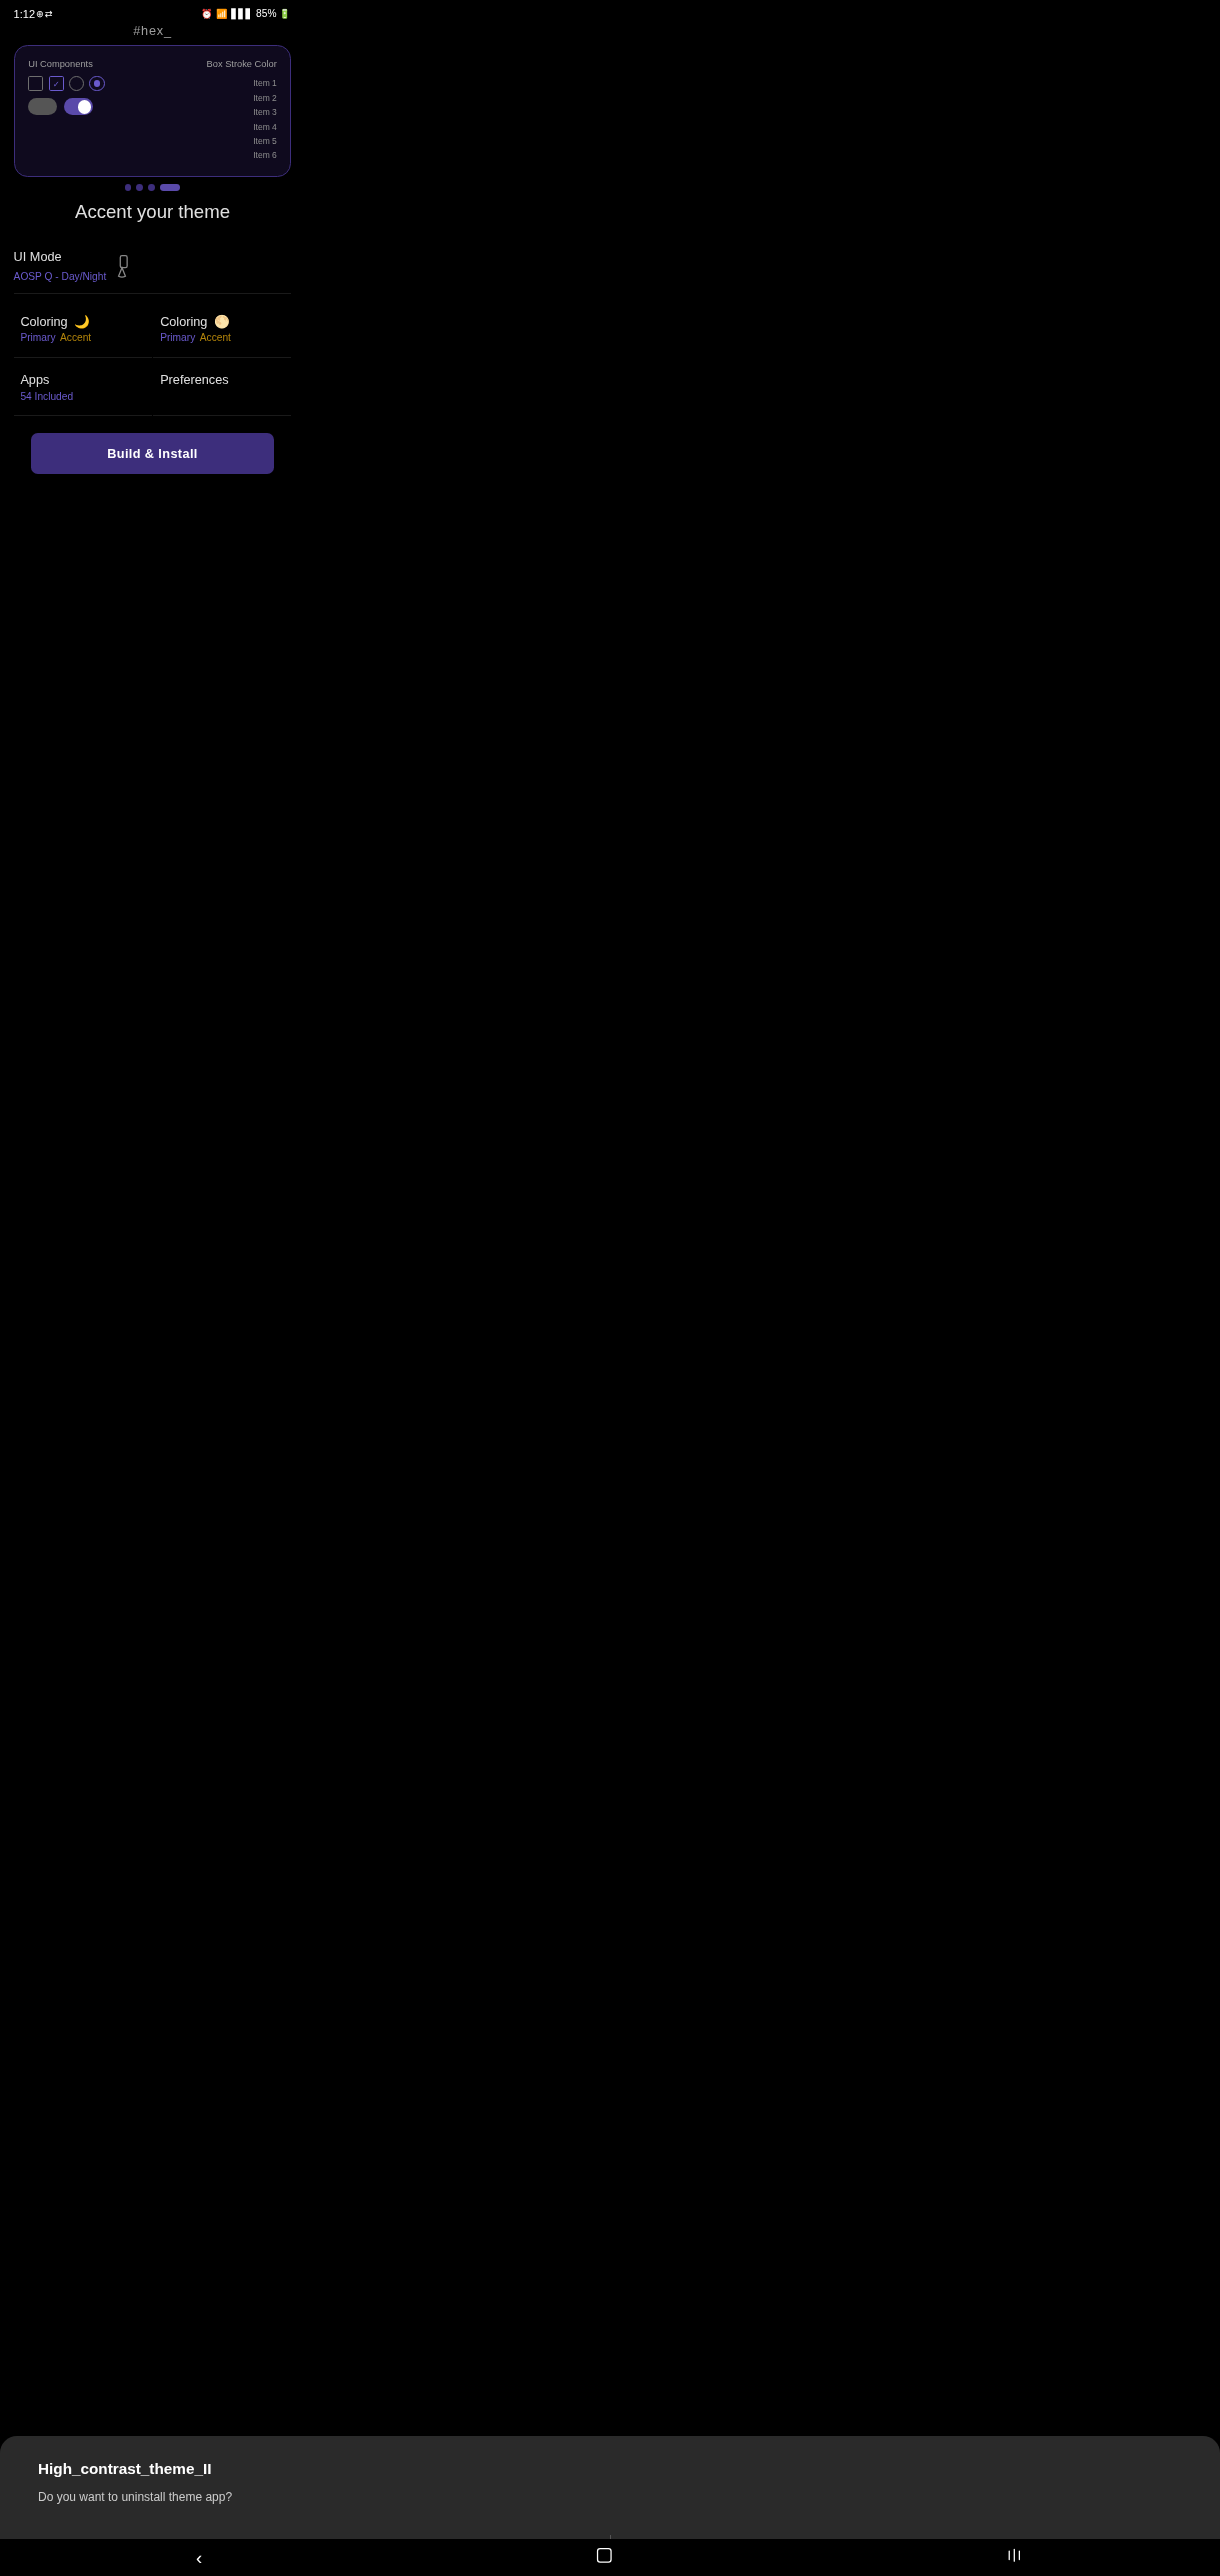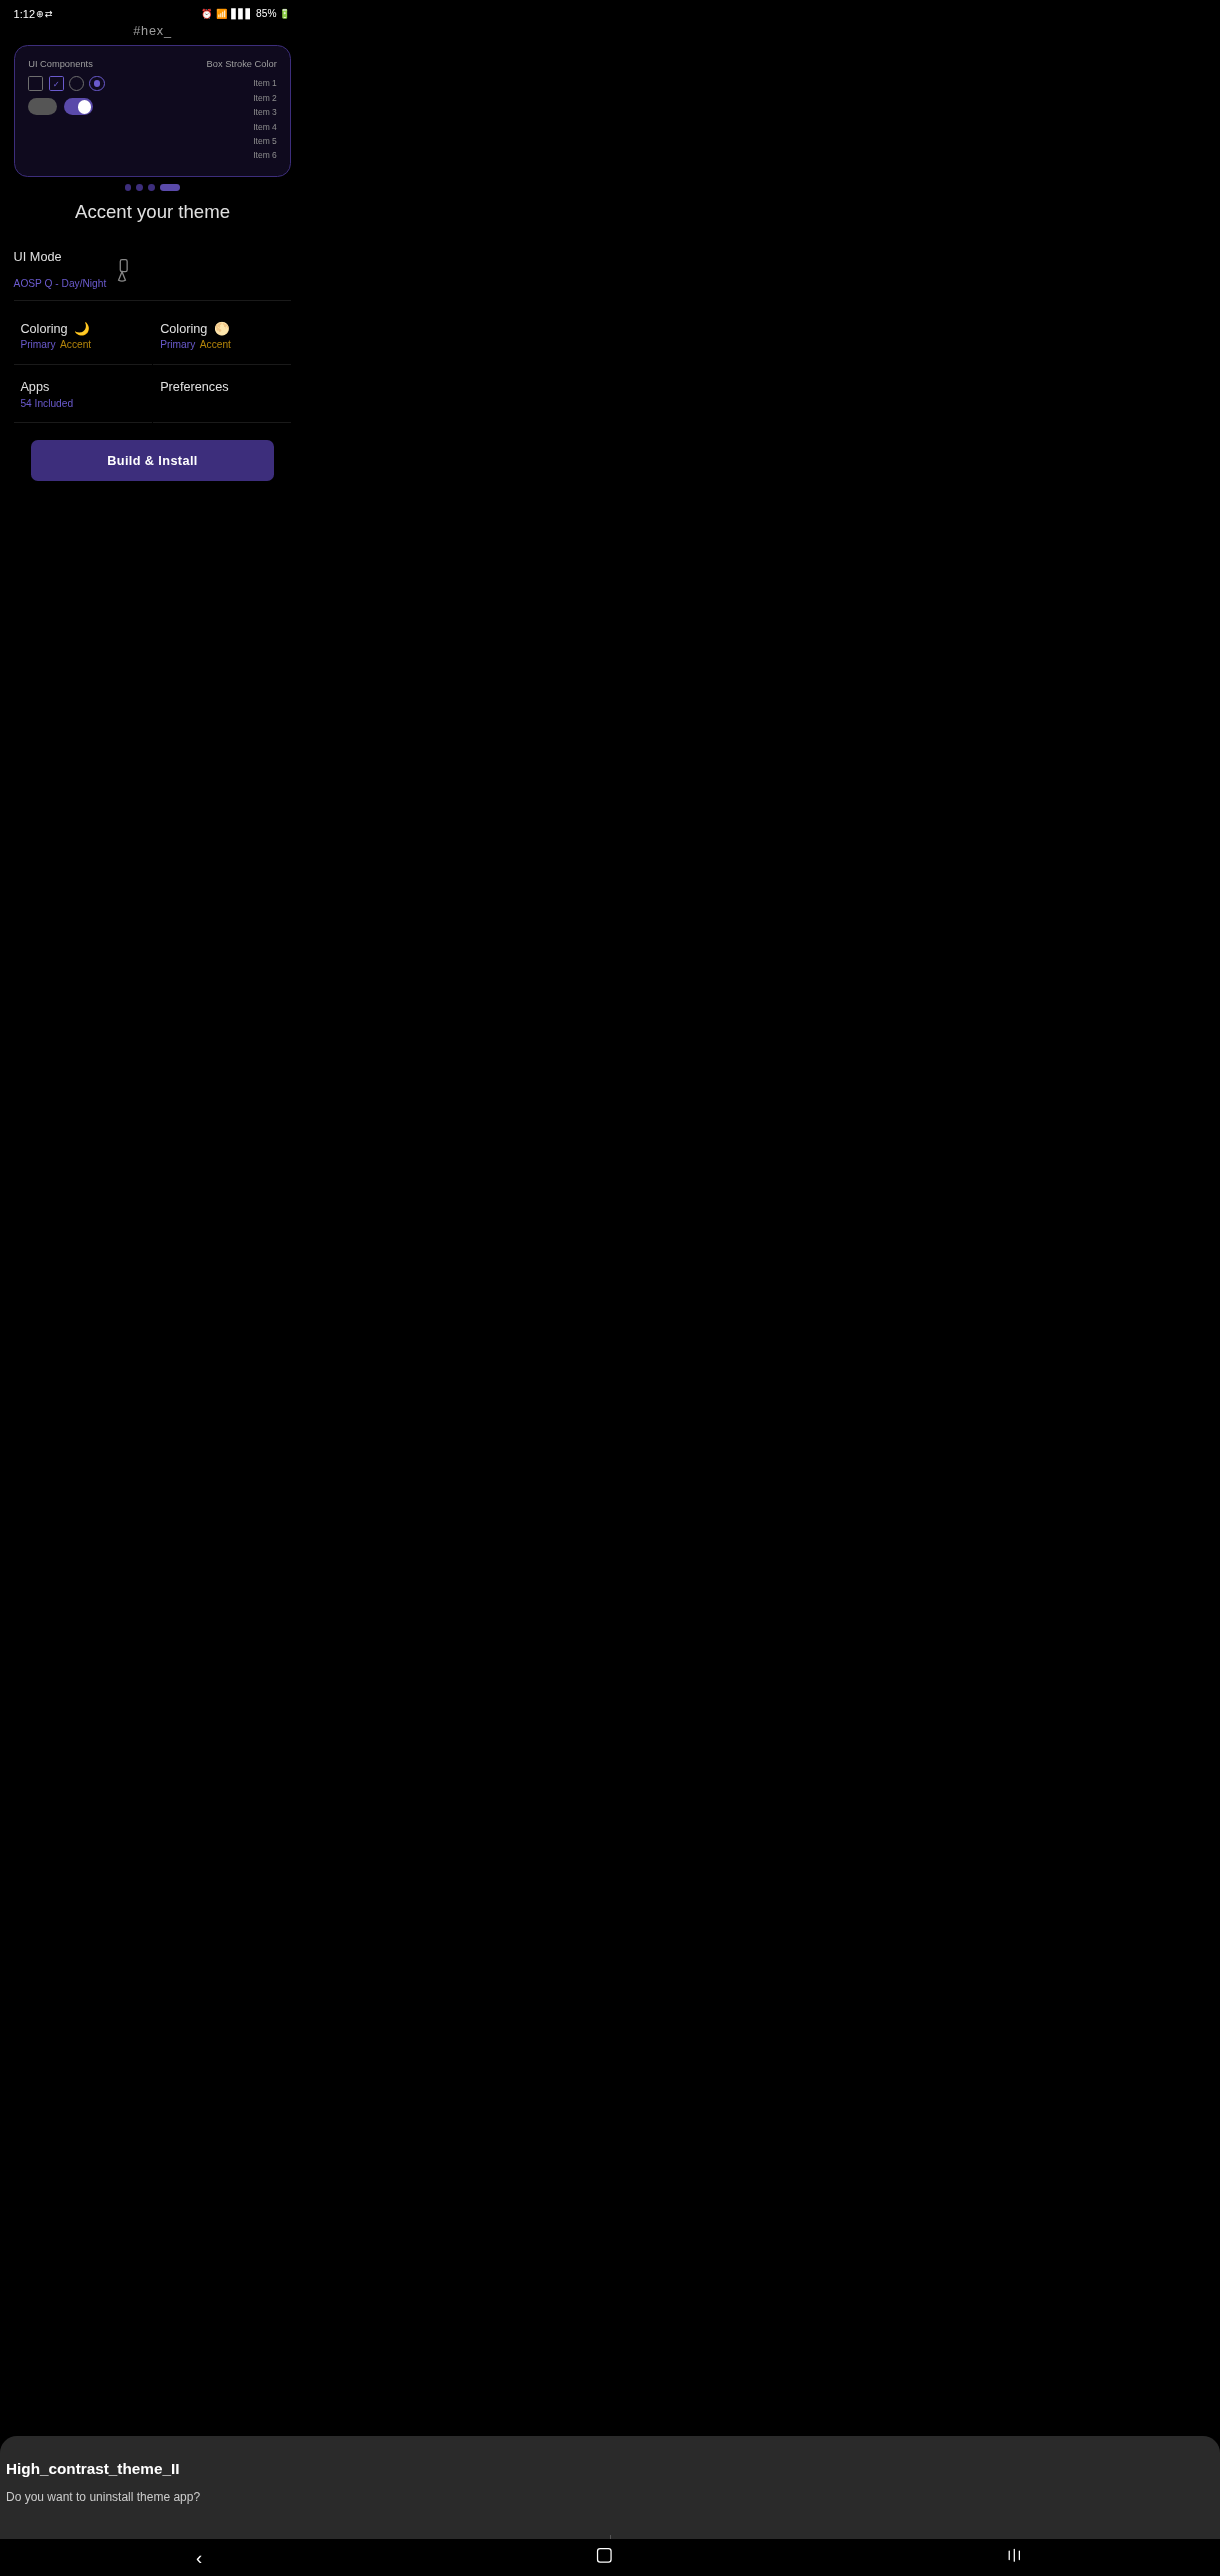--- a/index.html
+++ b/index.html
@@ -222,21 +222,21 @@
     }
 
     .ui-mode-label {
       font-size: 12.7px;
       color: #e0e0e0;
     }
 
     .ui-mode-sub {
       font-size: 10.2px;
       color: #6a5acd;
-      margin-top: 14px;
+      margin-top: 7px;
     }
 
     .ui-mode-icon {
       width: 30.5px;
       height: 30.5px;
       display: flex;
       align-items: center;
       justify-content: center;
     }
 
@@ -291,21 +291,21 @@
       right: 0;
       background: rgba(0,0,0,0.5);
       display: flex;
       flex-direction: column;
       justify-content: flex-end;
     }
 
     .dialog-sheet {
       background: #2a2a2a;
       border-radius: 17px 17px 0 0;
-      padding: 24px 6px 17px;
+      padding: 24px 38px 17px;
     }
 
     .dialog-title {
       font-size: 15.3px;
       font-weight: bold;
       color: #fff;
       margin-bottom: 10.2px;
     }
 
     .dialog-message {

